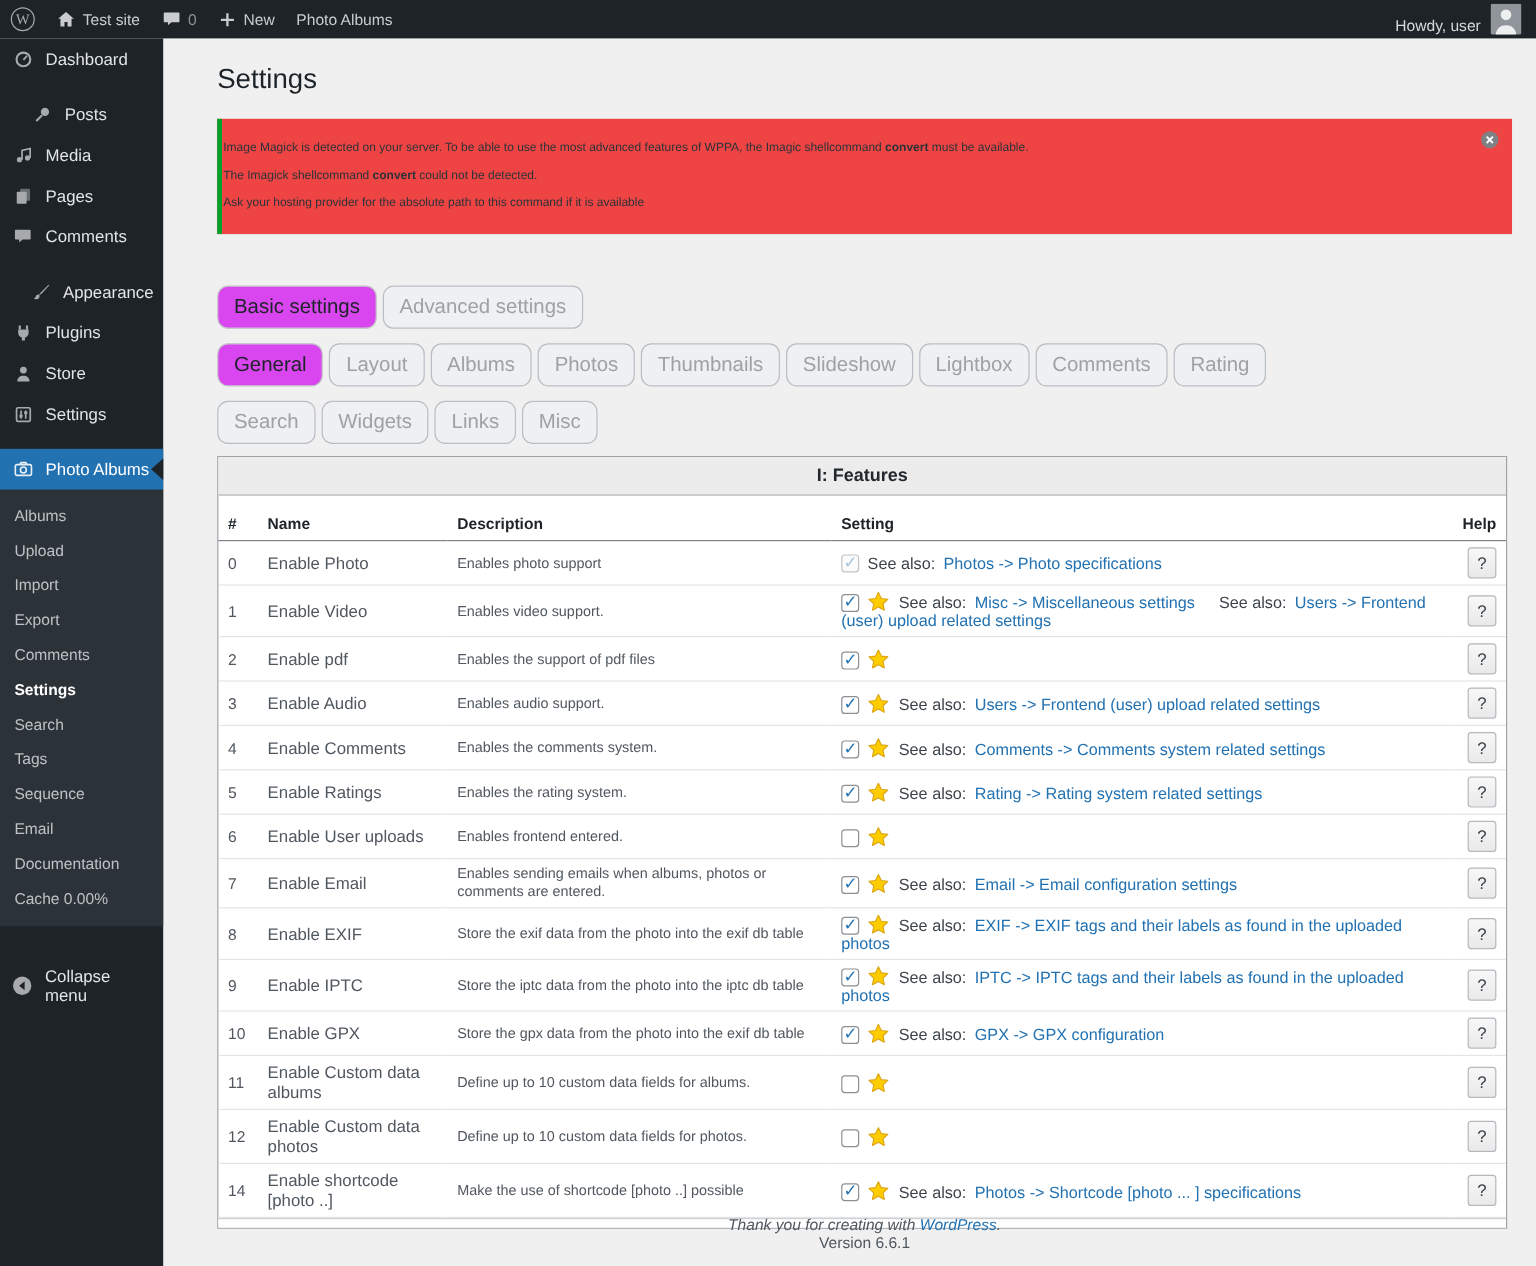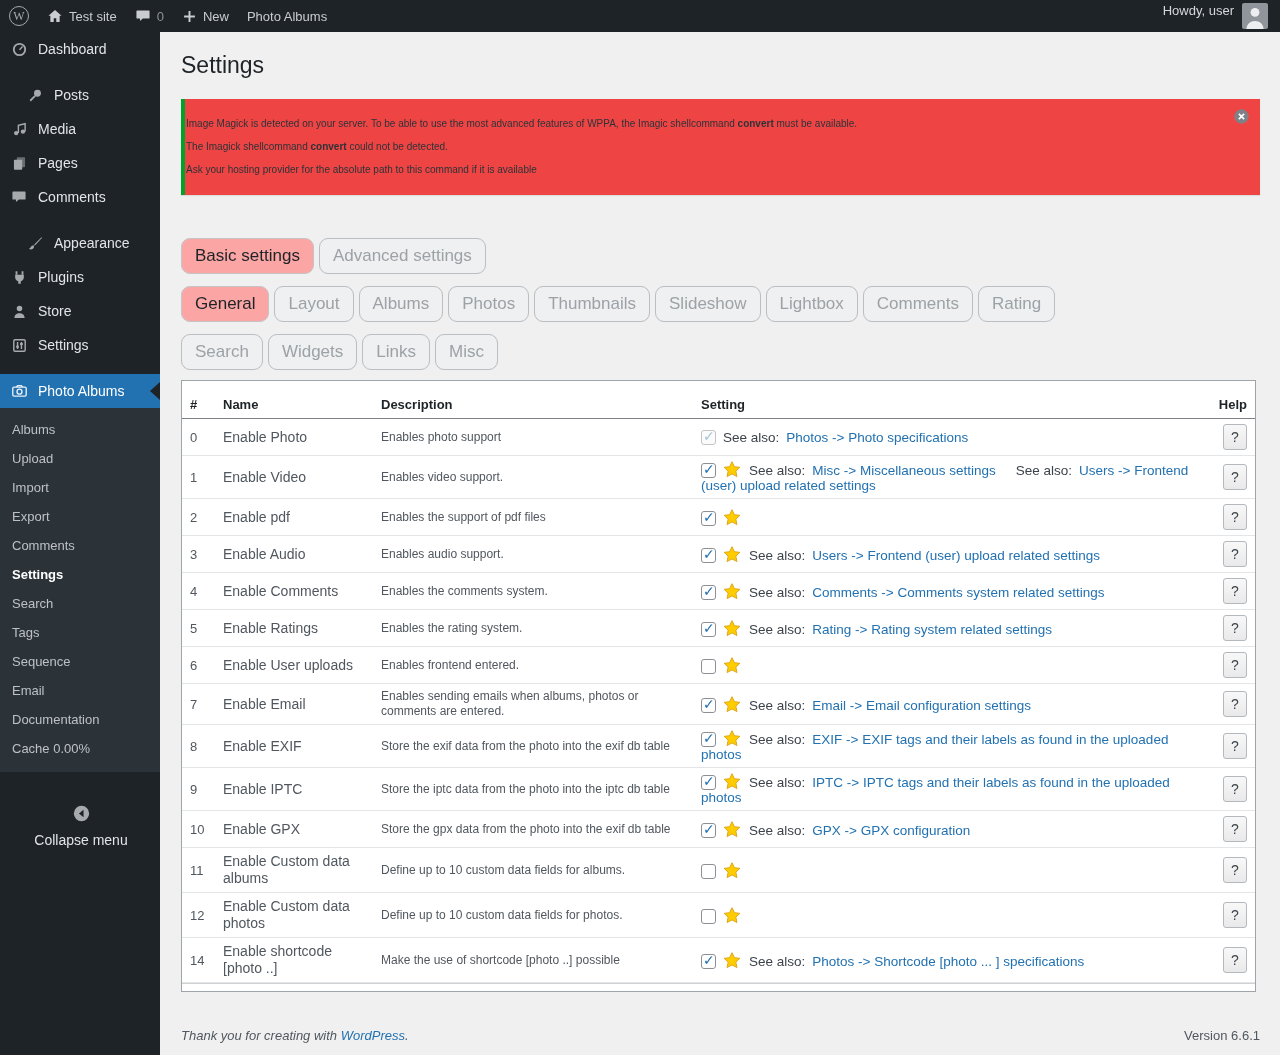--- a/index.html
+++ b/index.html
@@ -11,58 +11,58 @@
     background:#1d2327; color:#c9ccd0; display:flex; align-items:center;
     justify-content:space-between; font-size:13px; z-index:20; }
   .ab-group { display:flex; align-items:center; height:100%; }
   .ab-item { display:flex; align-items:center; gap:6px; padding:0 9px; height:100%;
     color:#c9ccd0; cursor:pointer; }
   .ab-item svg { display:block; }
   .ab-count { color:#8d9196; }
   .wp-logo-circle { width:20px; height:20px; border:1.6px solid #a7aaad; border-radius:50%;
     display:flex; align-items:center; justify-content:center;
     font-family:"Liberation Serif","DejaVu Serif",serif; font-size:12px; color:#a7aaad; }
-  .howdy { display:flex; align-items:flex-start; gap:8px; padding-right:12px; color:#d5d8dc; }
+  .howdy { display:flex; align-items:flex-end; gap:8px; padding-right:12px; color:#d5d8dc; }
   .avatar { width:26px; height:26px; overflow:hidden; border-radius:2px; }
 
   
-  .sidebar { position:absolute; left:0; top:32px; bottom:0; width:160px;
+  .sidebar { position:absolute; left:0; top:32px; bottom:0; width:136px;
     background:#1d2327; color:#e2e4e7; font-size:14px; }
   .menu-item { display:flex; align-items:center; gap:10px; padding:9px 8px 9px 10px;
     cursor:pointer; }
   .menu-item .mi-icon { width:18px; display:flex; justify-content:center; color:#a7aaad; }
   .menu-item.gap { margin-top:12px;padding-left:26px; }
   .menu-item.active-blue { background:#2271b1; color:#fff; position:relative; margin-top:12px; }
   .menu-item.active-blue .mi-icon { color:#e8f0f6; }
   .menu-item.active-blue::after { content:""; position:absolute; right:0; top:50%;
     margin-top:-9px; border-top:9px solid transparent; border-bottom:9px solid transparent;
     border-right:10px solid #1d2327; }
   .submenu { background:#2c3338; padding:7px 0 9px; }
   .submenu-item { padding:7px 12px; color:#bdc1c6; font-size:13px; cursor:pointer; }
   .submenu-item.current { color:#fff; font-weight:bold; }
-  .collapse-row { margin-top:24px;flex-direction:column; }
+  .collapse-row { margin-top:24px; }
 
   
   .content { position:absolute; left:160px; top:32px; right:0; bottom:0;
     background:#f0f0f1; padding:18px 20px 0 21px; }
   h1.page-title { font-size:23px; font-weight:400; color:#1d2327; padding:2px 0 10px; }
 
   .notice { background:#ef4444; border-left:4px solid #00a32a;
     box-shadow:0 1px 1px rgba(0,0,0,.08); padding:11px 40px 12px 1px;
     position:relative; margin-top:10px; color:#2c3338; font-size:10px; }
   .notice .n-line { margin:4px 0; line-height:19px; }
   .notice-dismiss { position:absolute; top:9px; right:10px; background:none; border:0;
     cursor:pointer; padding:0; line-height:0; }
 
   
   .tabs-row { margin-top:6px; display:flex; flex-wrap:wrap; }
   .tabs-row.first { margin-top:43px; }
   .tab { border:1px solid #b9bec3; border-radius:9px; padding:7px 13px; margin:0 5px 6px 0;
     font-size:17px; color:#9da2a7; background:#eef0f1; cursor:pointer; white-space:nowrap; }
-  .tab.active { background:#fca5a5; color:#1d2327; border-color:#c3c4c7; }
+  .tab.active { background:#d946ef; color:#1d2327; border-color:#c3c4c7; }
 
   
   .table-wrap { margin-top:4px; border:1px solid #9fa4a9; background:#fff; width:1075px; }
   .table-title { background:#ececec; border-bottom:1px solid #b2b6ba; text-align:center;
     font-size:15px; font-weight:bold; color:#23282d; padding:7px 0; }
   table.settings { border-collapse:collapse; width:100%; margin-top:12px; font-size:13px; }
   table.settings th { text-align:left; font-size:13px; color:#1d2327; padding:4px 8px 6px;
     border-bottom:1px solid #7e8287; }
   table.settings td { padding:5px 8px; border-bottom:1px solid #e3e5e6; vertical-align:middle;
     color:#50575e; }
@@ -80,21 +80,21 @@
   .cb.checked-disabled::after { color:#a6c2da; }
   .star { vertical-align:-3px; margin-right:8px; cursor:pointer; }
   .see-item { margin-right:20px; font-size:13.5px; color:#3c434a; }
   .see-label { margin-right:7px; }
   .see-link { color:#2271b1; text-decoration:none; cursor:pointer;margin-top:32px; }
   .help-btn { width:24px; height:26px; background:#f0f0f0;
     background:linear-gradient(#f8f8f8,#e9e9e9); border:1px solid #b4b9be; border-radius:3px;
     font-size:14px; color:#3c434a; cursor:pointer; }
   .bottom-strip { height:8px; border-top:1px solid #cfd1d3; background:#fff; }
   .page-footer { position:absolute; left:21px; right:20px; bottom:12px; display:flex;
-    justify-content:space-between; align-items:center; font-size:13px; color:#50575e; }
+    justify-content:space-between; align-items:center; font-size:13px; color:#50575e;flex-direction:column; }
   .thanks { font-style:italic; }
   .thanks a { color:#2271b1; cursor:pointer; }
   .version { color:#50575e; }
 </style>
 </head>
 <body>
 
 <div class="admin-bar">
   <div class="ab-group">
     <span class="ab-item">
@@ -296,20 +296,21 @@
       <button class="tab">Rating</button>
     </div>
   <div class="tabs-row" id="tabs-tertiary">
       <button class="tab">Search</button>
       <button class="tab">Widgets</button>
       <button class="tab">Links</button>
       <button class="tab">Misc</button>
     </div>
 
   <div class="table-wrap">
+    <div class="table-title">I: Features</div>
     <table class="settings">
       <colgroup>
           <col style="width:33px">
           <col style="width:158px">
           <col style="width:320px">
           <col>
           <col style="width:40px">
         </colgroup>
       <thead>
         <tr>

